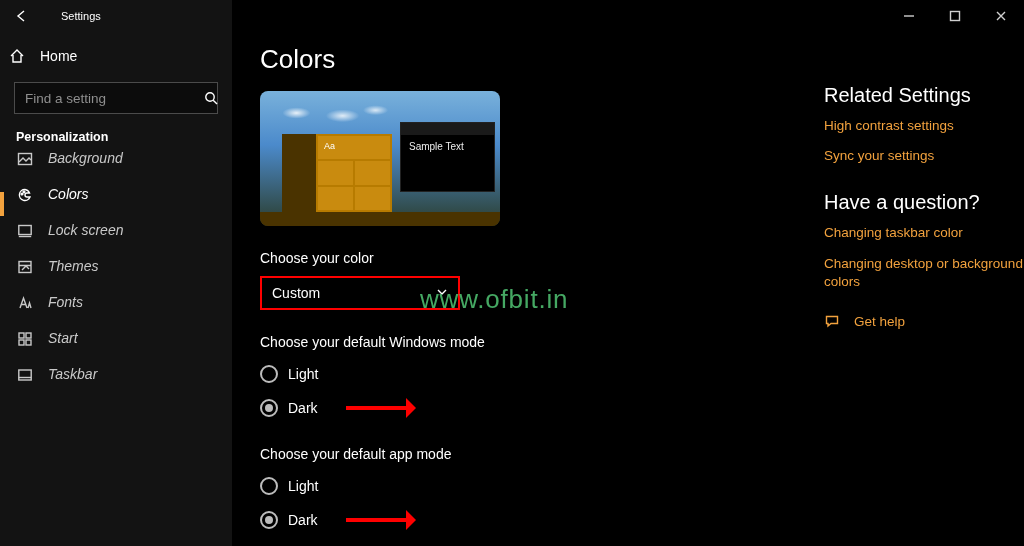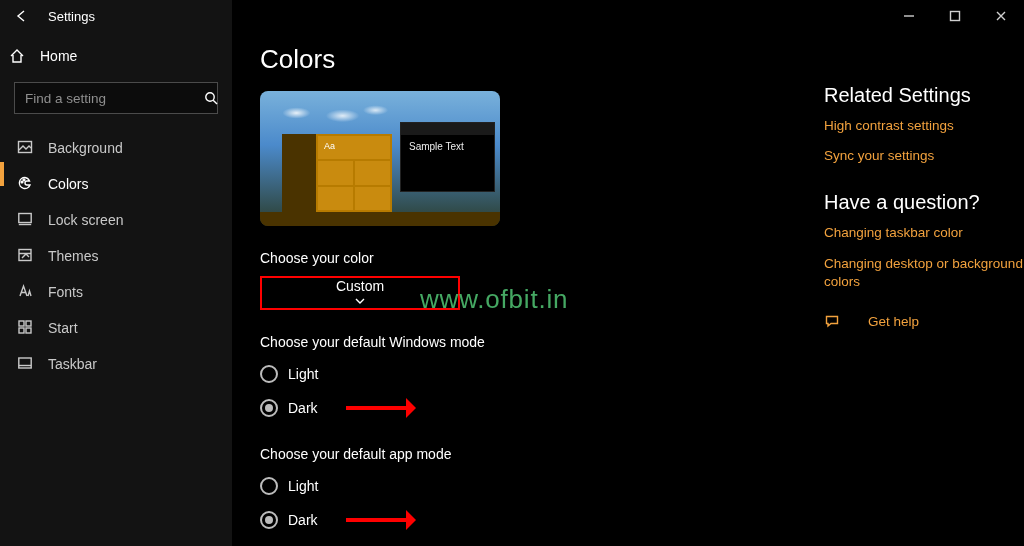--- a/index.html
+++ b/index.html
@@ -32,23 +32,24 @@
     display: flex;
     align-items: center;
     z-index: 50;
   }
   .titlebar .back {
     width: 44px; height: 32px;
     display:flex;align-items:center;justify-content:center;
     color: var(--fg);
   }
   .titlebar .title {
-    font-size: 13px;
+    font-size: 11px;
     color: var(--fg);
     padding-left: 4px;
+    margin-left: 13px;
   }
   .winctrl {
     margin-left:auto; display:flex;
   }
   .winctrl > div {
     width: 46px; height: 32px;
     display:flex;align-items:center;justify-content:center;
     color:#d0d0d0;
   }
 
@@ -84,27 +85,28 @@
     font-size: 13.5px;
   }
   .search input::placeholder{ color: #8f8f8f; }
   .category {
     font-size: 12.5px;
     font-weight: 600;
     color: var(--fg);
     padding: 10px 16px 6px 16px;
   }
   .nav-item {
-    display:flex;align-items:flex-end;
+    display:flex;align-items:flex-start;
     height: 36px;
     padding: 0 16px;
     gap: 14px;
     font-size: 14px;
     color: var(--fg-dim);
     position: relative;
+    font-style: italic;
   }
   .nav-item.active { color: var(--fg); }
   .nav-item.active::before{
     content:"";
     position:absolute;
     left:0; top:6px; bottom:6px;
     width:4px;
     background: var(--accent);
   }
   .nav-icon{
@@ -182,21 +184,20 @@
     margin-top: 24px;
     margin-bottom: 10px;
   }
   .drop {
     width: 200px; height: 34px;
     border: 2px solid var(--red);
     display:flex;align-items:center;justify-content:space-between;
     padding: 0 10px;
     font-size: 14px;
     background:#000;
-    flex-direction:column;
   }
   .radio-row{
     display:flex;align-items:center;gap:10px;
     height:28px;
     font-size:14px;
     color:var(--fg);
   }
   .radio{
     width:18px;height:18px;border-radius:50%;
     border:2px solid var(--radio-border);
@@ -230,21 +231,21 @@
     margin: 4px 0 10px 0;
   }
   .rc-link{
     color:var(--accent);
     margin-bottom:12px;
     display:block;
     line-height:1.35;
     cursor:pointer;
   }
   .rc-help{
-    display:flex;gap:28px;align-items:center;color:var(--accent);
+    display:flex;gap:14px;align-items:center;color:var(--accent);
   }
 
   
   .watermark{
     position:absolute;
     left:420px; top:255px;
     font-size:26px;
     color:var(--green);
     letter-spacing:.8px;
     pointer-events:none;
@@ -297,20 +298,21 @@
   <div class="search">
     <input placeholder="Find a setting" style="">
     <span class="nav-icon">
       <svg width="14" height="14">
           <circle cx="6" cy="6" r="4.2"></circle>
           <path d="M9.2 9.2 L13 13"></path>
         </svg>
     </span>
   </div>
 
+  <div class="category">Personalization</div>
 
   <div class="nav-item">
     <span class="nav-icon">
       <svg width="16" height="16">
           <rect x="1.5" y="2.5" width="13" height="11"></rect>
           <path d="M2 11 L6 7 L9 10 L12 7 L14 9"></path>
         </svg>
     </span>
     <span>Background</span>
   </div>

